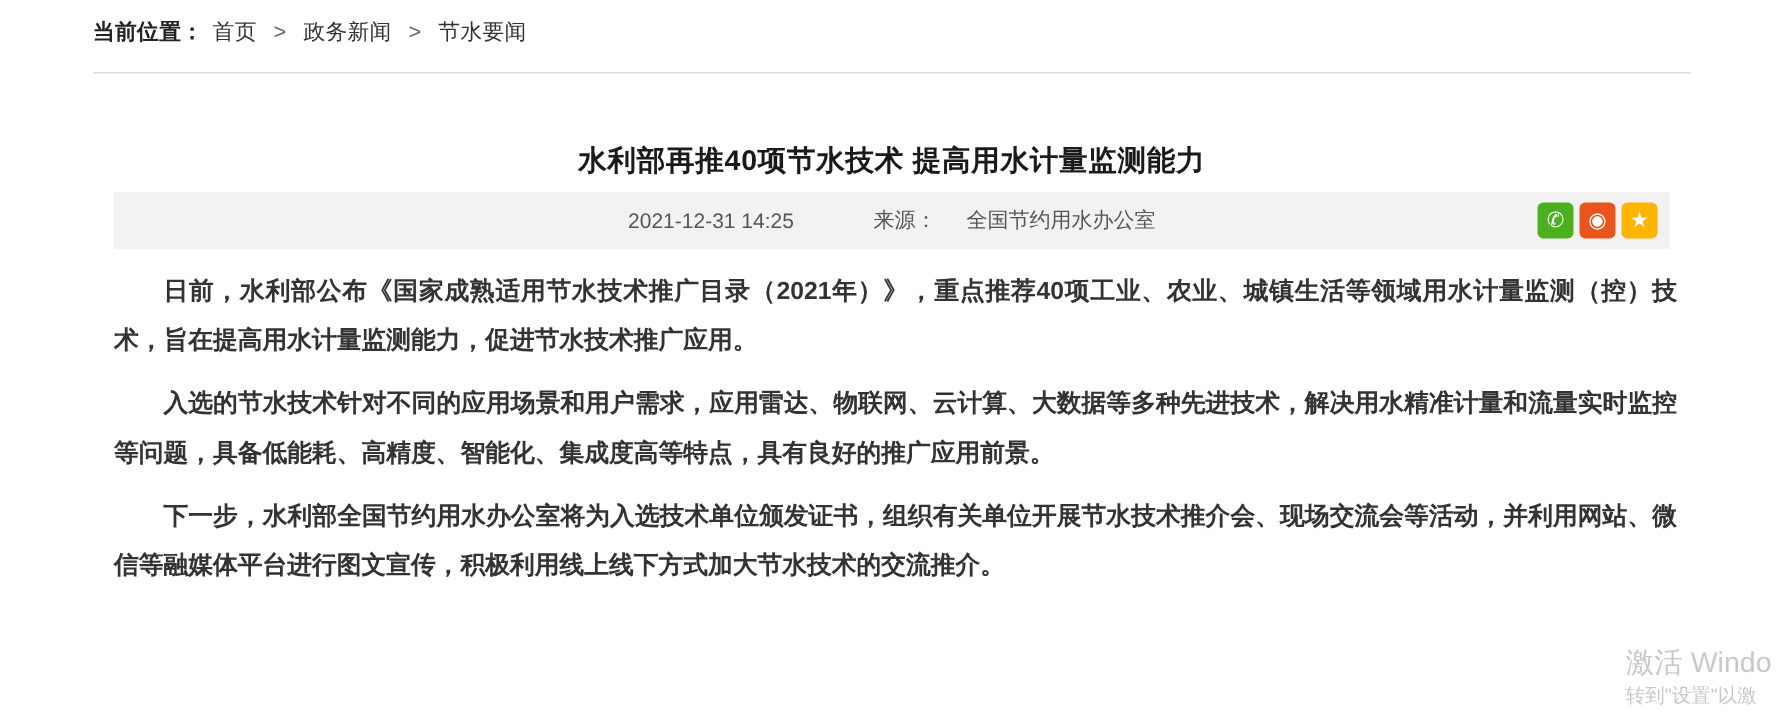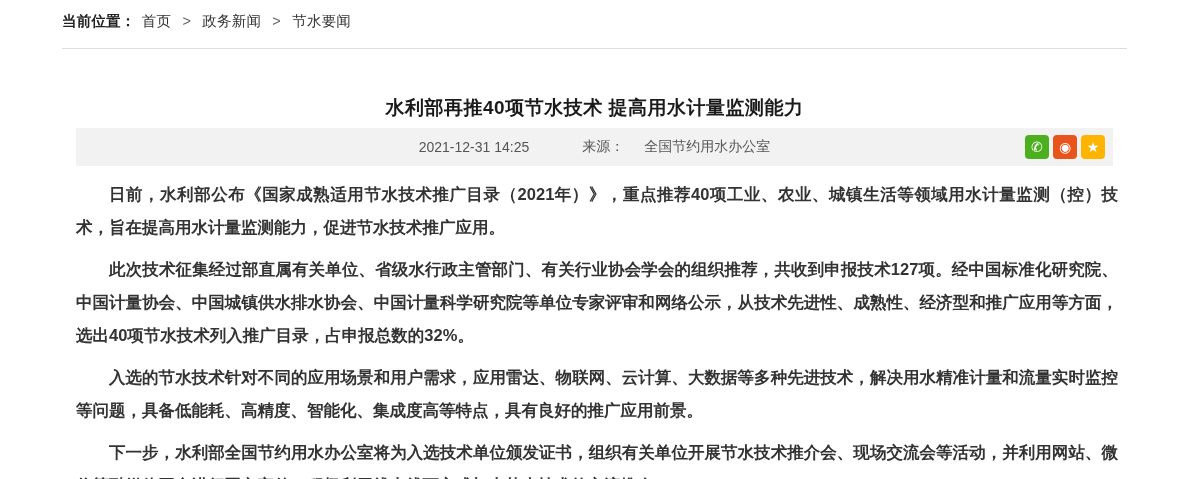--- a/index.html
+++ b/index.html
@@ -179,19 +179,22 @@
         <span class="share-glyph">◉</span>
       </span>
       <span class="share-icon share-qzone">
         <span class="share-glyph">★</span>
       </span>
     </div>
   </div>
 
   <div class="article-body">
     <p>日前，水利部公布《国家成熟适用节水技术推广目录（2021年）》，重点推荐40项工业、农业、城镇生活等领域用水计量监测（控）技术，旨在提高用水计量监测能力，促进节水技术推广应用。</p>
-    <p>此次技术征集经过部直属有关单位、省级水行政主管部门、有关行业协会学会的组织推荐，共收到申报技术127项。经中国标准化研究院、中国计量协会、中国城镇供水排水协会、中国计量科学研究院等单位专家评审和网络公示，从技术先进性、成熟性、经济型和推广应用等方面，选出40项节水技术列入推广目录，占申报总数的32%。</p>
     <p>入选的节水技术针对不同的应用场景和用户需求，应用雷达、物联网、云计算、大数据等多种先进技术，解决用水精准计量和流量实时监控等问题，具备低能耗、高精度、智能化、集成度高等特点，具有良好的推广应用前景。</p>
     <p>下一步，水利部全国节约用水办公室将为入选技术单位颁发证书，组织有关单位开展节水技术推介会、现场交流会等活动，并利用网站、微信等融媒体平台进行图文宣传，积极利用线上线下方式加大节水技术的交流推介。</p>
   </div>
 
+  <div class="watermark">
+    <div class="wm-line1">激活 Windo</div>
+    <div class="wm-line2">转到"设置"以激</div>
+  </div>
 
 </div>
 
 </body></html>

